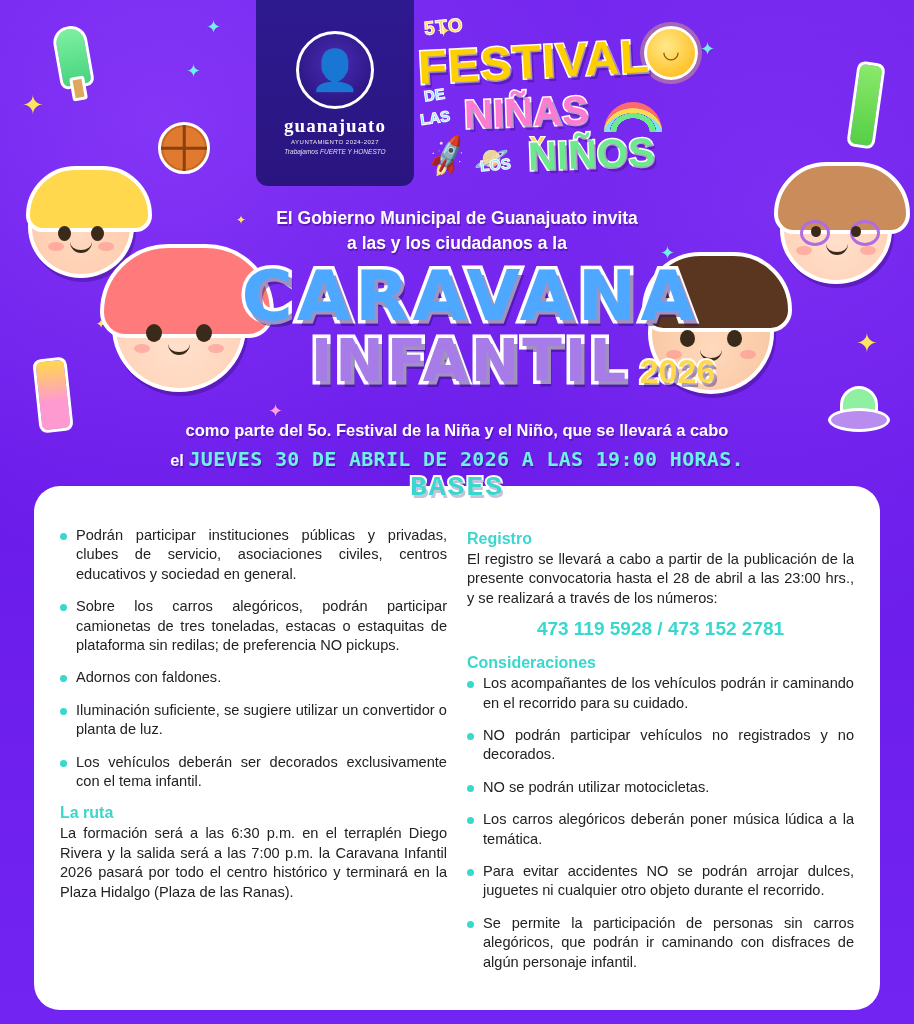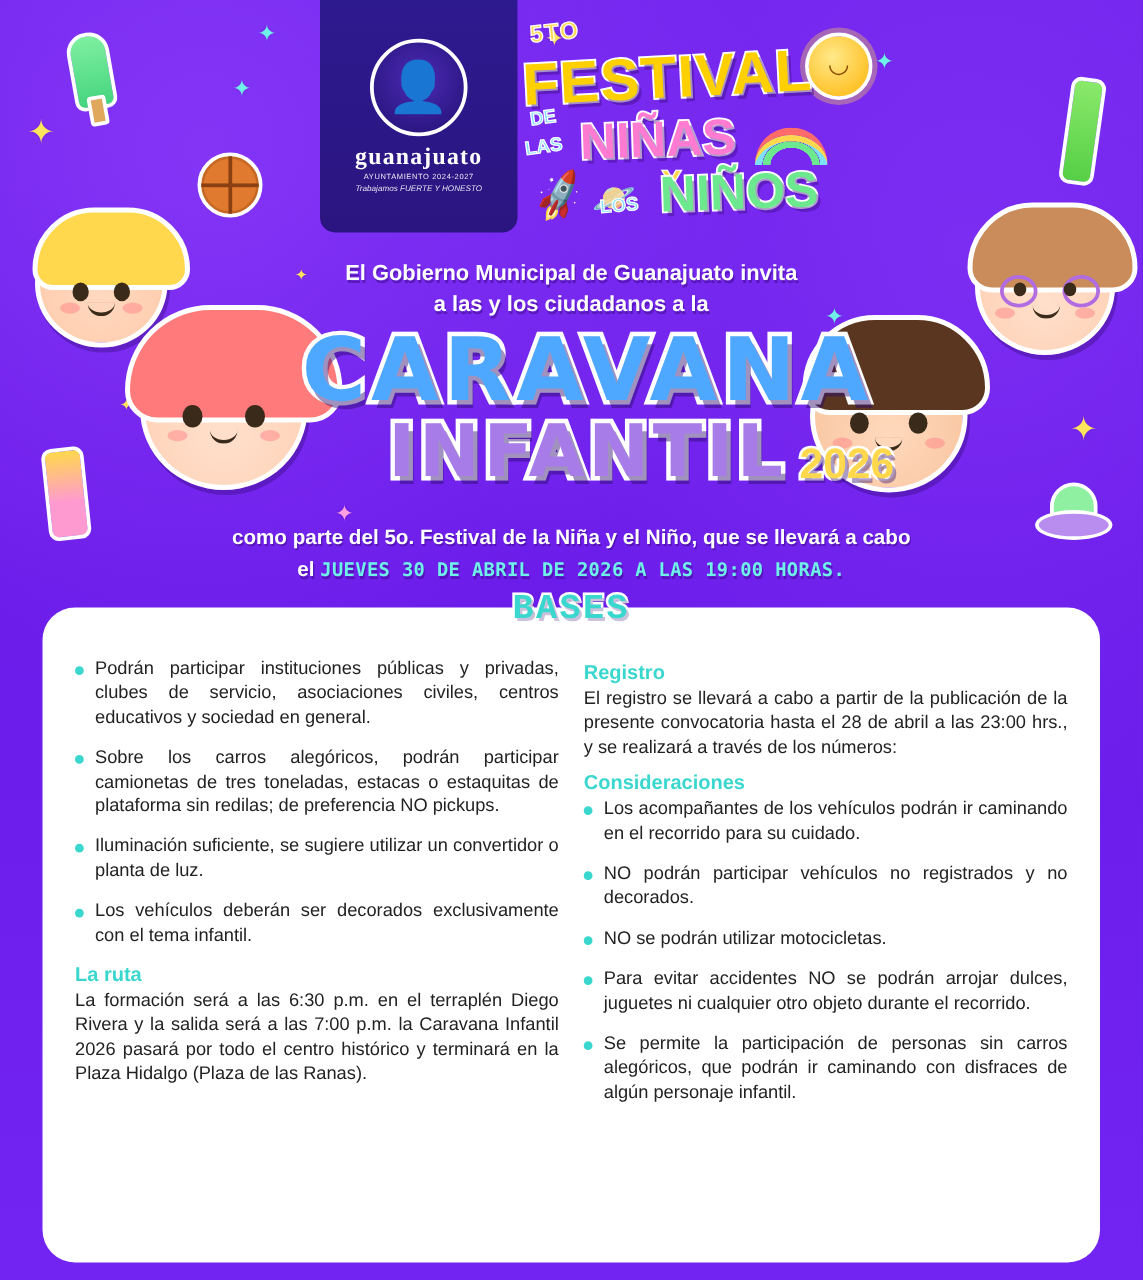--- a/index.html
+++ b/index.html
@@ -190,21 +190,21 @@
   .subline {
     position: absolute; left: 0; right: 0; top: 418px;
     text-align: center; color: #fff; font-weight: bold;
     font-size: 16.5px; line-height: 1.55;
     text-shadow: 1px 2px 0 rgba(50,5,120,.45);
   }
   .dateline { color: #fff; }
   .date-hl {
     color: #6ff0e8;
     font-family: "DejaVu Sans Mono", monospace;
-    font-size: 15px; letter-spacing: .3px;
+    font-size: 20px; letter-spacing: .3px;
   }
 
   
   .face {
     position: absolute;
     border-radius: 50%;
     border: 4px solid #fff;
     box-shadow: 2px 4px 0 rgba(45,10,110,.35);
   }
   .f-boy-left {
@@ -470,35 +470,38 @@
   </div>
 
   <div class="bases-title">BASES</div>
 
   <div class="card">
 
     <div class="col left">
       <ul class="bullets">
         <li>Podrán participar instituciones públicas y privadas, clubes de servicio, asociaciones civiles, centros educativos y sociedad en general.</li>
         <li>Sobre los carros alegóricos, podrán participar camionetas de tres toneladas, estacas o estaquitas de plataforma sin redilas; de preferencia NO pickups.</li>
+        <li>Adornos con faldones.</li>
         <li>Iluminación suficiente, se sugiere utilizar un convertidor o planta de luz.</li>
         <li>Los vehículos deberán ser decorados exclusivamente con el tema infantil.</li>
       </ul>
       <div class="subhead">La ruta</div>
       <div class="para">La formación será a las 6:30 p.m. en el terraplén Diego Rivera y la salida será a las 7:00 p.m. la Caravana Infantil 2026 pasará por todo el centro histórico y terminará en la Plaza Hidalgo (Plaza de las Ranas).</div>
     </div>
 
     <div class="col right">
       <div class="subhead">Registro</div>
       <div class="para">El registro se llevará a cabo a partir de la publicación de la presente convocatoria hasta el 28 de abril a las 23:00 hrs., y se realizará a través de los números:</div>
+      <div class="phones">473 119 5928 / 473 152 2781</div>
 
       <div class="subhead">Consideraciones</div>
       <ul class="bullets">
         <li>Los acompañantes de los vehículos podrán ir caminando en el recorrido para su cuidado.</li>
         <li>NO podrán participar vehículos  no registrados y no decorados.</li>
         <li>NO se podrán utilizar motocicletas.</li>
+        <li>Los carros alegóricos deberán poner música lúdica a la temática.</li>
         <li>Para evitar accidentes NO se podrán arrojar dulces, juguetes ni cualquier otro objeto durante el recorrido.</li>
         <li>Se permite la participación de personas sin carros alegóricos, que podrán ir caminando con disfraces de algún personaje infantil.</li>
       </ul>
     </div>
   </div>
 
 </div>
 
 </body></html>

